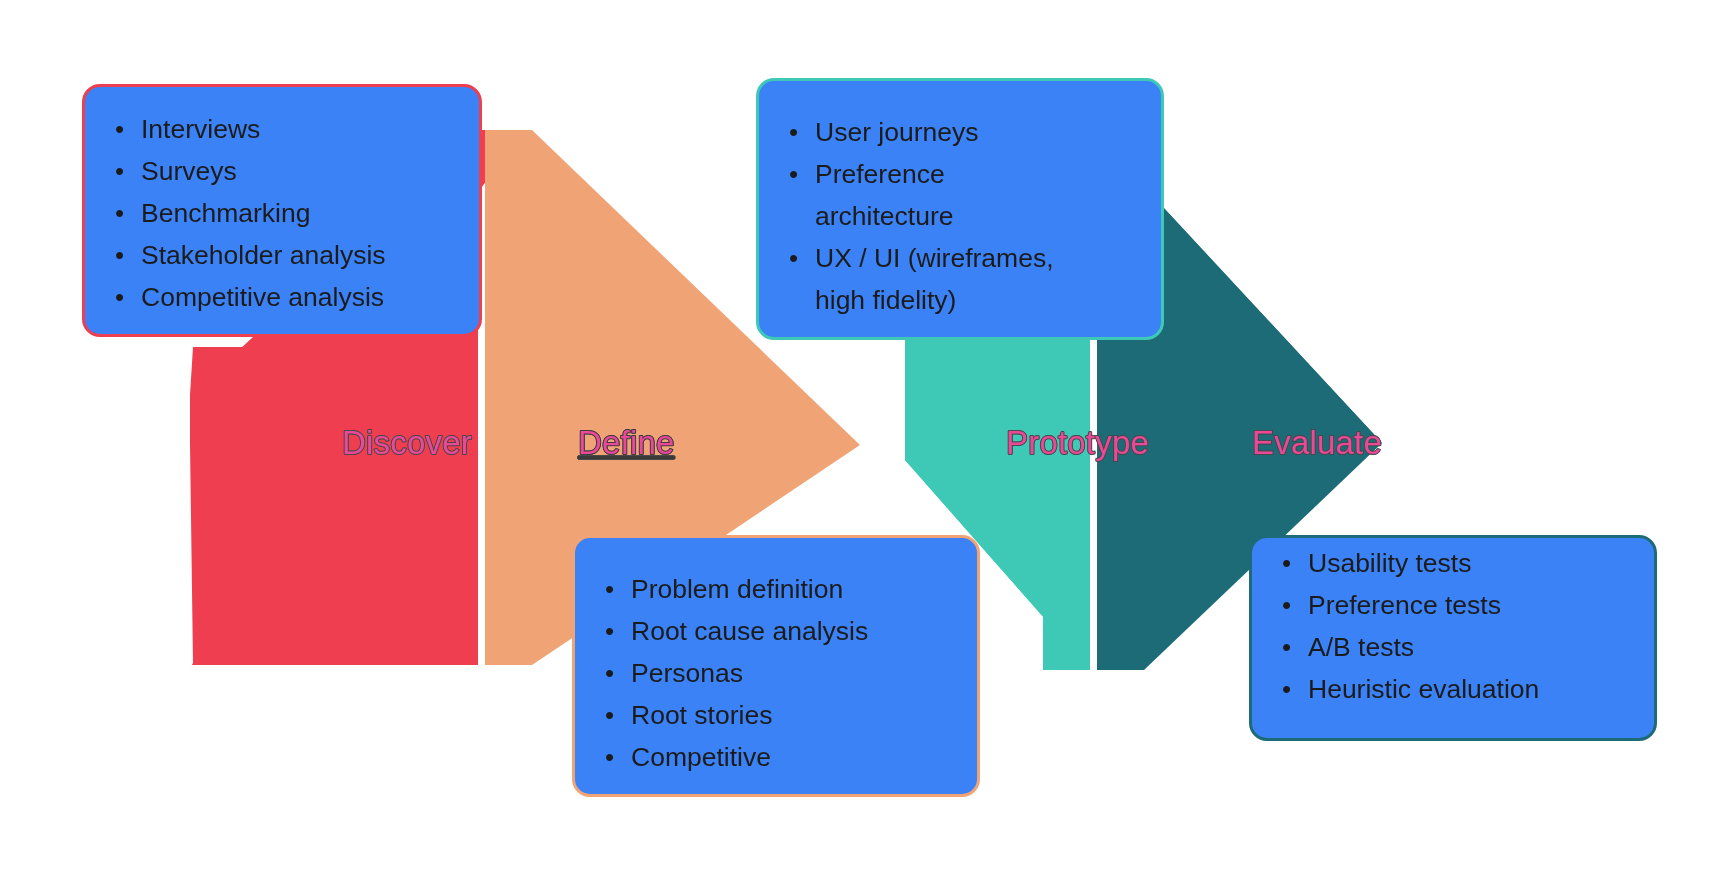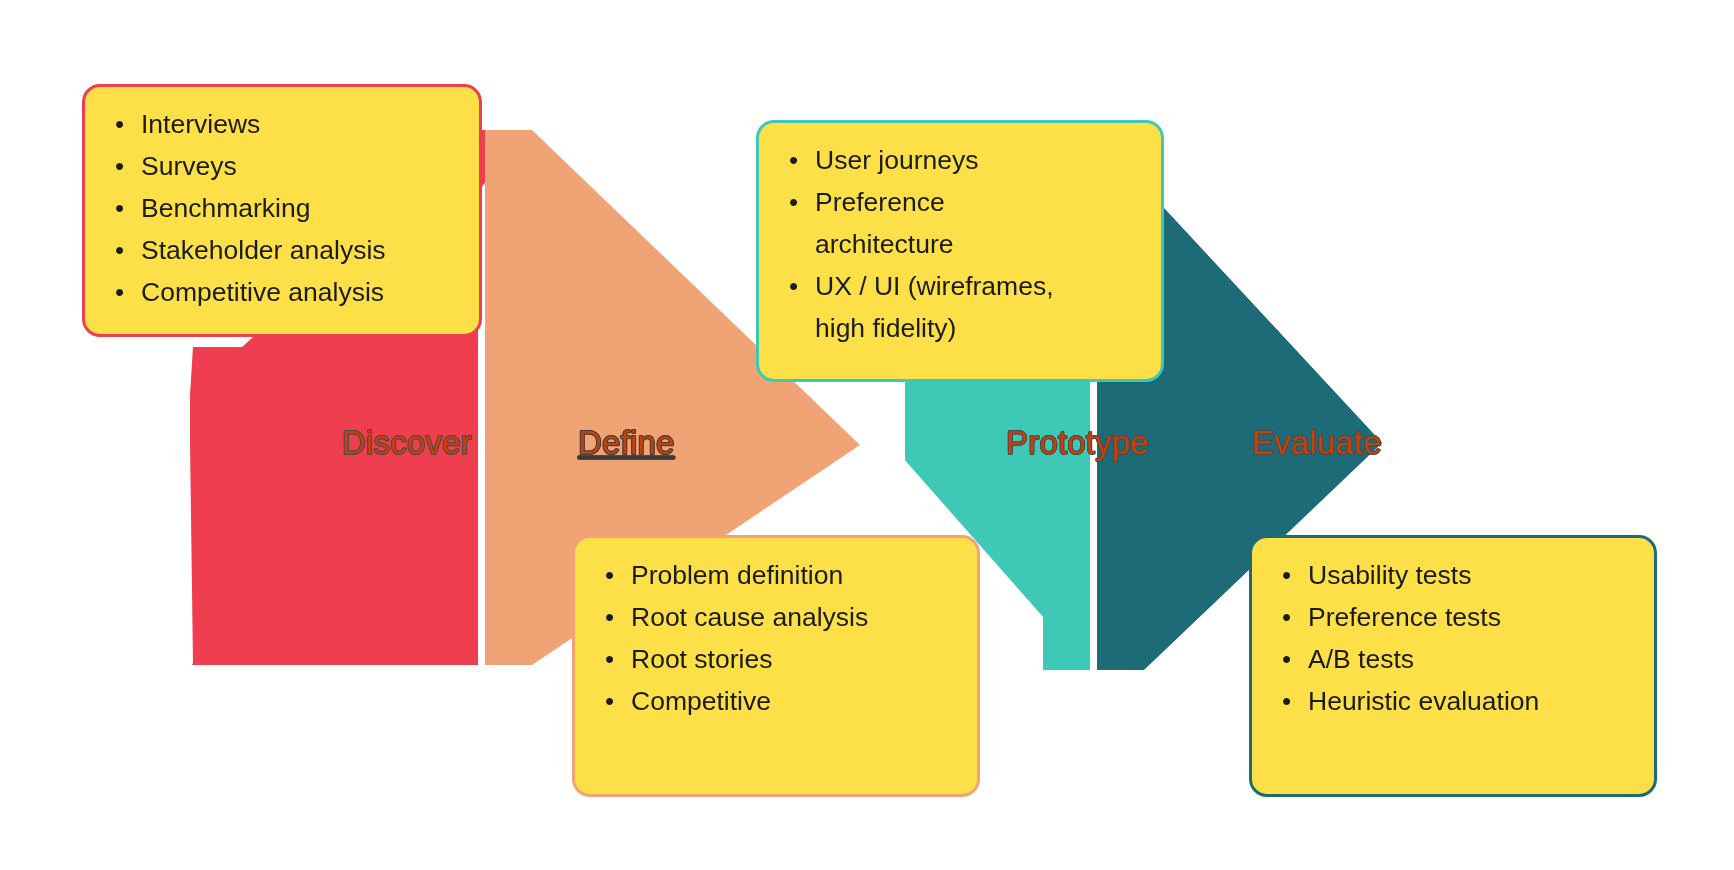--- a/index.html
+++ b/index.html
@@ -21,43 +21,43 @@
     position:absolute;
     left:0; top:0;
     width:1734px; height:870px;
   }
 
   
   .phase-label {
     position:absolute;
     font-size:33px;
     font-weight:400;
-    color:#c2410c;
+    color:#ec4899;
     white-space:nowrap;
     letter-spacing:0.2px;
     -webkit-text-stroke:1.4px #3a3a3a;
     paint-order:stroke fill;
     text-shadow:
        1px 0 0 #4a4a4a, -1px 0 0 #4a4a4a,
        0 1px 0 #4a4a4a, 0 -1px 0 #4a4a4a;
   }
   #label-discover  { left:342px;  top:424px; }
   #label-define    { left:578px;  top:424px;text-decoration:underline; }
   #label-prototype { left:1006px; top:424px; }
   #label-evaluate  { left:1252px; top:424px; }
 
   
   .card {
     position:absolute;
-    background:#fde047;
+    background:#3b82f6;
     border-radius:18px;
     border-style:solid;
     border-width:3px;
     display:flex;
-    align-items:flex-start;
+    align-items:flex-end;
   }
   .card ul {
     list-style:none;
     width:100%;
   }
   .card li {
     position:relative;
     font-size:26.5px;
     line-height:42px;
     color:#1b1b1b;
@@ -73,22 +73,22 @@
     line-height:42px;
     color:#1b1b1b;
   }
 
   #card-discover  { left:82px;   top:84px;  width:400px; height:253px;
                     border-color:#EE3E4F; padding:16px 22px 16px 24px; }
   #card-prototype { left:756px;  top:78px;  width:408px; height:262px;
                     border-color:#3DC9B6; padding:16px 22px 16px 24px; }
   #card-define    { left:572px;  top:535px; width:408px; height:262px;
                     border-color:#F0A476; padding:16px 22px 16px 24px; }
-  #card-evaluate  { left:1249px; top:535px; width:408px; height:262px;
-                    border-color:#1D6B76; padding:16px 22px 16px 24px; }
+  #card-evaluate  { left:1249px; top:535px; width:408px; height:206px;
+                    border-color:#1D6B76; padding:16px 22px 28px 24px; }
 </style>
 </head>
 <body>
 
 <div id="stage">
 
   <svg id="chevrons" viewBox="0 0 1734 870">
 
     <polygon fill="#EE3E4F" points="478,130 478,665 213,665 192,665 193,663 190,443 190,395 193,347 213,347 478,347 478,130 478,130"></polygon>
     <polygon fill="#EE3E4F" points="525,130 478,192 478,665 190,395 478,130"></polygon>
@@ -113,34 +113,35 @@
   <div class="card" id="card-discover" style="border-color: rgb(238, 62, 79);">
     <ul>
         <li>Interviews</li>
         <li>Surveys</li>
         <li>Benchmarking</li>
         <li>Stakeholder analysis</li>
         <li>Competitive analysis</li>
       </ul>
   </div>
 
-  <div class="card" id="card-prototype" style="border-color: rgb(61, 201, 182); margin-top: 42px;">
+  <div class="card" id="card-prototype" style="border-color: rgb(61, 201, 182);">
     <ul>
         <li>User journeys</li>
         <li>Preference
 architecture</li>
         <li>UX / UI (wireframes,
 high fidelity)</li>
       </ul>
   </div>
 
   <div class="card" id="card-define" style="border-color: rgb(240, 164, 118);">
     <ul>
         <li>Problem definition</li>
         <li>Root cause analysis</li>
+        <li>Personas</li>
         <li>Root stories</li>
         <li>Competitive</li>
       </ul>
   </div>
 
   <div class="card" id="card-evaluate" style="border-color: rgb(29, 107, 118);">
     <ul>
         <li>Usability tests</li>
         <li>Preference tests</li>
         <li>A/B tests</li>

